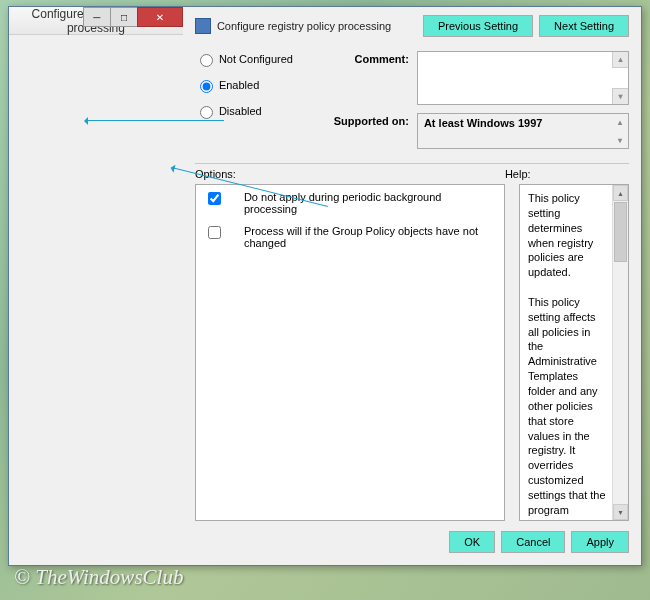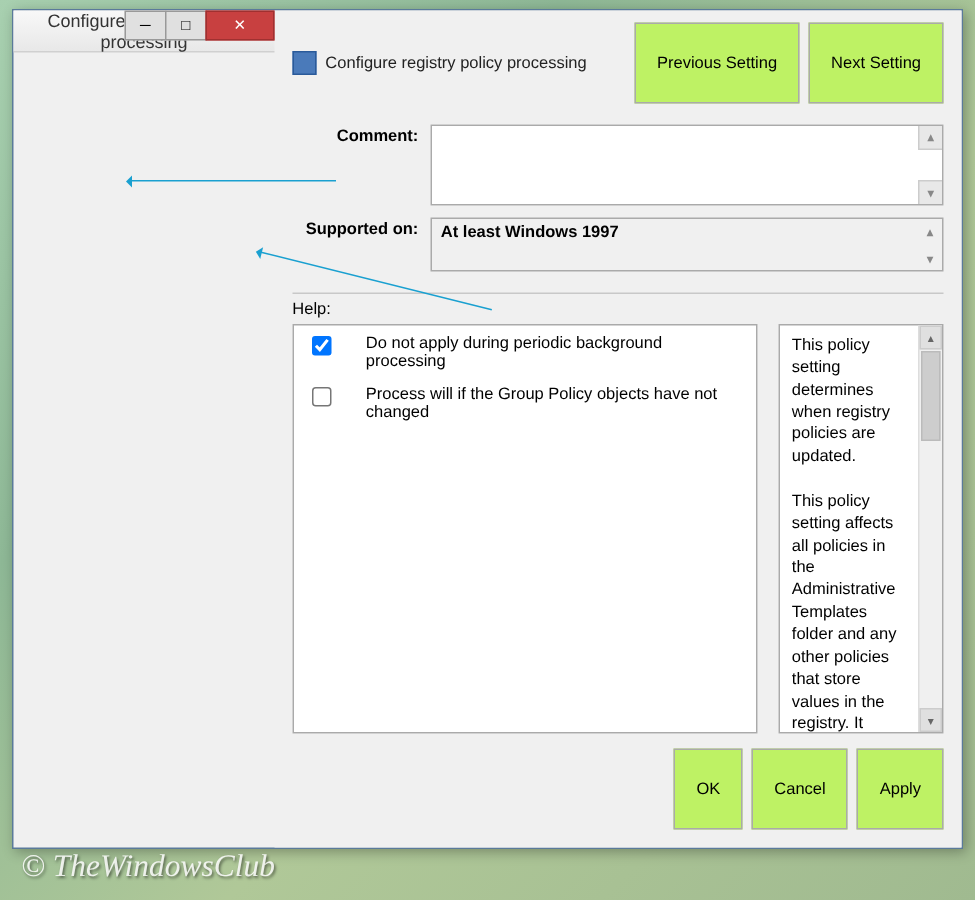--- a/index.html
+++ b/index.html
@@ -8,21 +8,21 @@
     .titlebar { height: 28px; background: linear-gradient(#f8f8f8, #e8e8e8); border-bottom: 1px solid #d0d0d0; display: flex; align-items: center; position: relative; }
     .titlebar-title { flex: 1; text-align: center; font-size: 12px; color: #333; }
     .titlebar-btns { position: absolute; right: 0; top: 0; display: flex; }
     .titlebar-btn { width: 28px; height: 20px; border: 1px solid #999; background: #e0e0e0; display: flex; align-items: center; justify-content: center; font-size: 10px; margin-left: -1px; }
     .titlebar-btn.close { background: #c84040; color: #fff; border-color: #a03030; width: 46px; }
     .content { flex: 1; padding: 8px 12px 12px 12px; display: flex; flex-direction: column; background: #f0f0f0; }
     .header-row { display: flex; align-items: center; margin-bottom: 4px; }
     .header-icon { width: 16px; height: 16px; background: #4a7aba; border: 1px solid #2a5a9a; margin-right: 6px; }
     .header-label { font-size: 11px; color: #222; flex: 1; }
     .nav-btns { display: flex; gap: 6px; }
-    .btn { background: #bef264; border: 1px solid #aaa; padding: 20px 14px; font-size: 11px; cursor: pointer; }
+    .btn { background: #5eead4; border: 1px solid #aaa; padding: 4px 14px; font-size: 11px; cursor: pointer; }
     .config-row { display: flex; margin-top: 10px; }
     .radio-col { width: 130px; padding-top: 0; }
     .radio-item { display: flex; align-items: center; margin-bottom: 10px; position: relative; }
     .radio-item input { margin-right: 6px; }
     .form-col { flex: 1; }
     .form-line { display: flex; align-items: flex-start; margin-bottom: 8px; font-weight: bold; }
     .form-label { width: 92px; text-align: right; padding-right: 8px; padding-top: 2px; }
     .textarea { flex: 1; border: 1px solid #aaa; background: #fff; height: 54px; position: relative; }
     .textarea .sb-up, .textarea .sb-down { position: absolute; right: 0; width: 16px; height: 16px; background: #e8e8e8; border-left: 1px solid #ccc; display:flex; align-items:center; justify-content:center; font-size:8px; color:#888; }
     .textarea .sb-up { top: 0; border-bottom:1px solid #ccc; }
@@ -69,20 +69,34 @@
     <div class="header-row">
       <div class="header-icon"></div>
       <div class="header-label">Configure registry policy processing</div>
       <div class="nav-btns">
         <button class="btn">Previous Setting</button>
         <button class="btn">Next Setting</button>
       </div>
     </div>
 
     <div class="config-row">
+      <div class="radio-col">
+        <label class="radio-item">
+          <input type="radio" name="state" style="">
+          <span>Not Configured</span>
+        </label>
+        <label class="radio-item">
+          <input type="radio" name="state" checked="" style="">
+          <span>Enabled</span>
+        </label>
+        <label class="radio-item">
+          <input type="radio" name="state" style="">
+          <span>Disabled</span>
+        </label>
+      </div>
       <div class="form-col">
         <div class="form-line">
           <div class="form-label">Comment:</div>
           <div class="textarea">
             <span></span>
             <div class="sb-up">▴</div>
             <div class="sb-down">▾</div>
           </div>
         </div>
         <div class="form-line">
@@ -92,20 +106,21 @@
             <div class="sb-up">▴</div>
             <div class="sb-down">▾</div>
           </div>
         </div>
       </div>
     </div>
 
     <div class="sep"></div>
 
     <div class="panels-labels">
+      <div class="lbl-opt">Options:</div>
       <div>Help:</div>
     </div>
 
     <div class="panels">
       <div class="panel options">
         <label class="chk-item">
           <input type="checkbox" checked="" style="">
           <span>Do not apply during periodic background processing</span>
         </label>
         <label class="chk-item">

